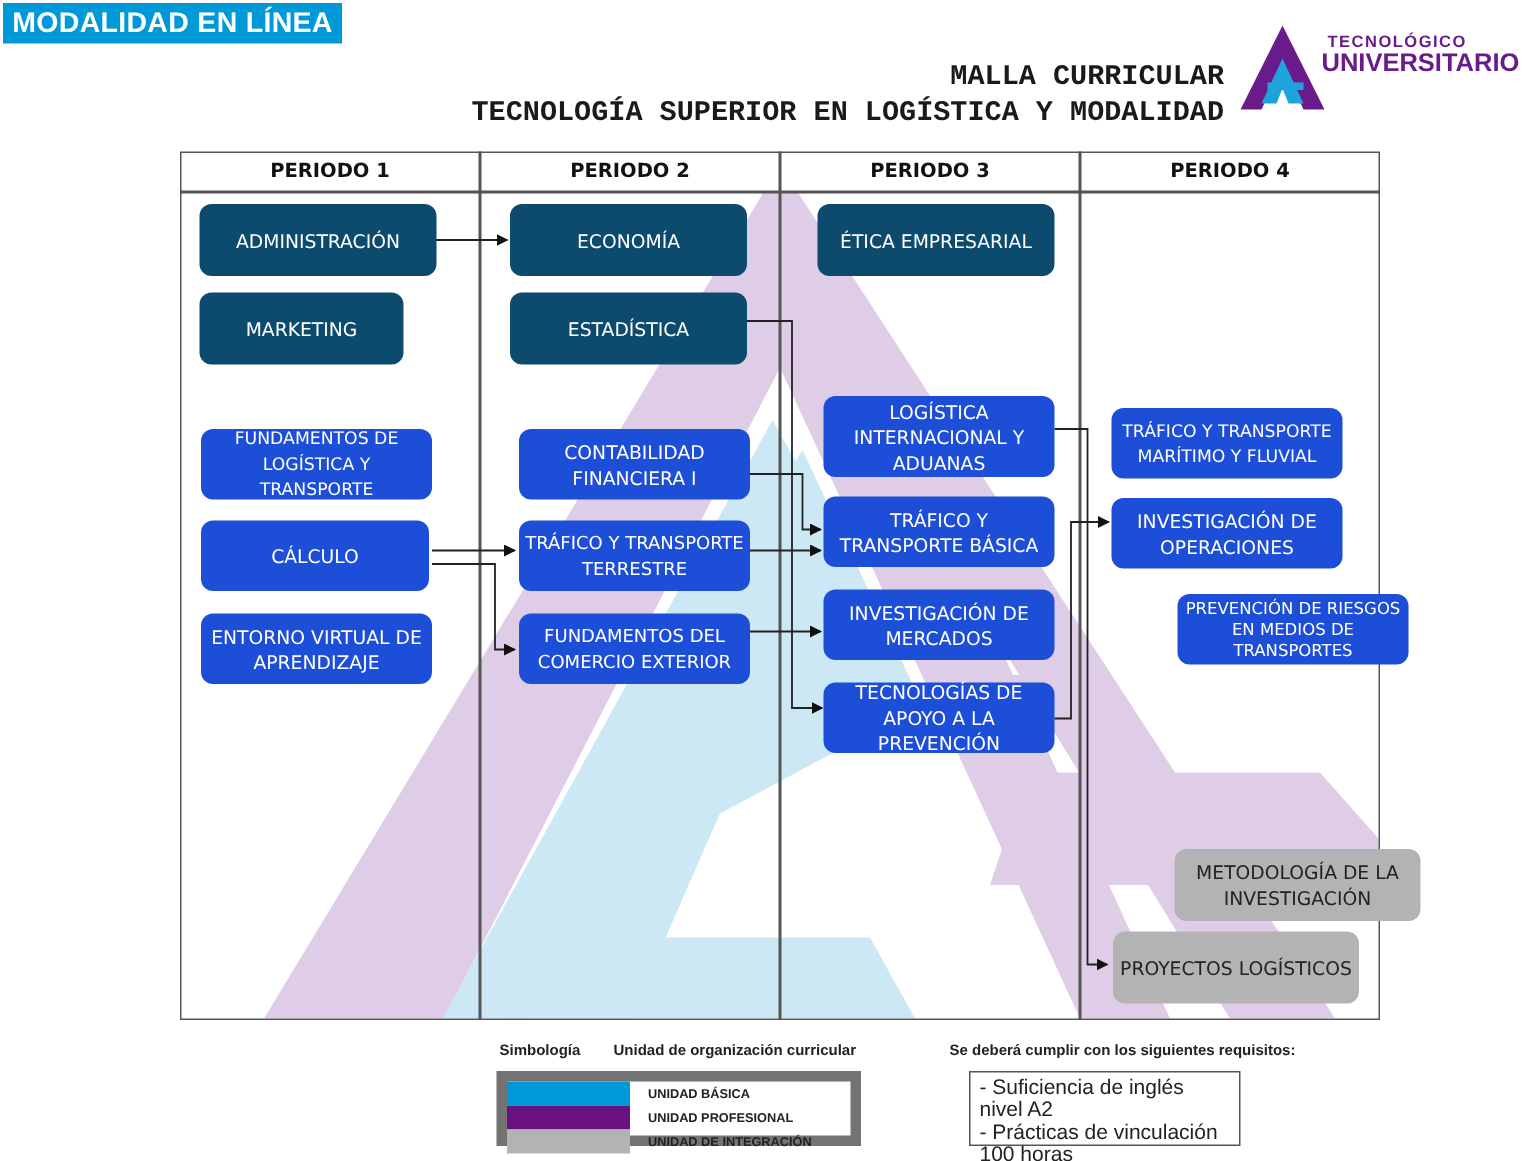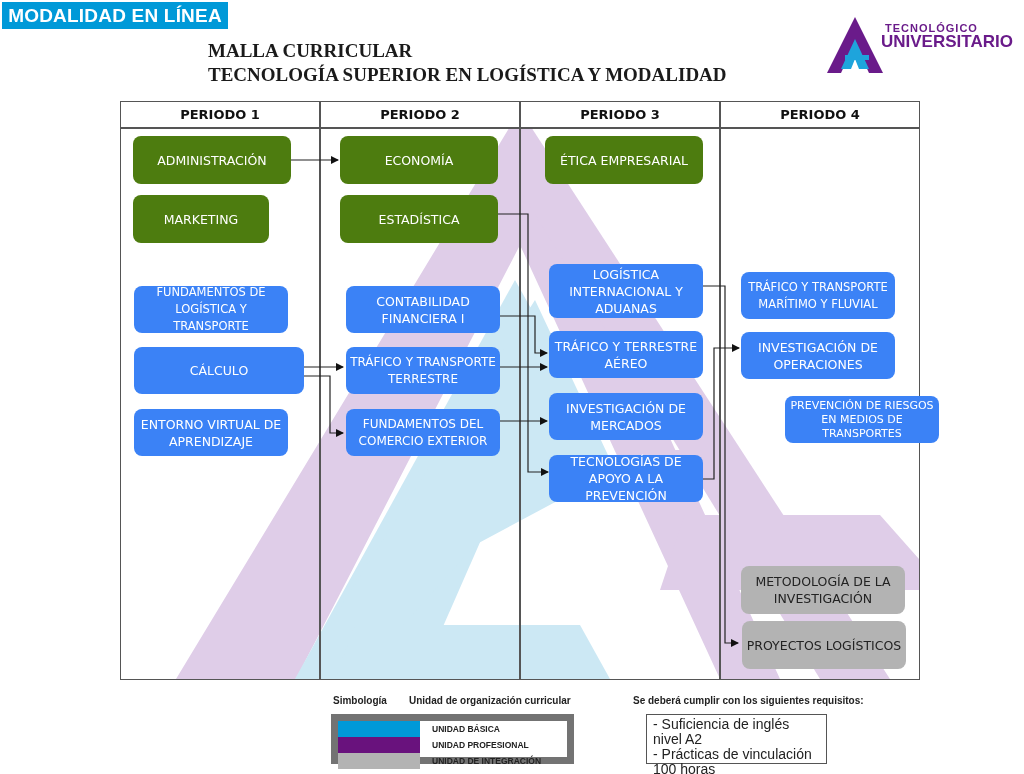--- a/index.html
+++ b/index.html
@@ -1,33 +1,33 @@
 <!DOCTYPE html>
 <html><head>
 <meta charset="utf-8">
 <style>
   html,body{margin:0;padding:0;background:#fff;}
   body{width:1024px;height:774px;position:relative;overflow:hidden;font-family:"Liberation Sans",sans-serif;}
   .modalidad{position:absolute;left:2px;top:2px;width:226px;height:27px;background:#0099d8;color:#fff;font-weight:bold;font-size:19px;line-height:27px;text-align:center;letter-spacing:0.2px;font-family:"Liberation Sans",sans-serif;}
-  .title{position:absolute;left:208px;width:620px;text-align:left;font-weight:bold;color:#1a1a1a;font-family:Liberation Serif, serif;}
+  .title{position:absolute;left:196px;width:620px;text-align:right;font-weight:bold;color:#1a1a1a;font-family:Liberation Mono, monospace;}
   .t1{top:40px;font-size:19px;}
   .t2{top:64px;font-size:19px;}
   .logo{position:absolute;left:825px;top:15px;width:200px;height:62px;}
   .logo .l1{position:absolute;left:60px;top:7px;font-size:11px;font-weight:bold;color:#6a1b8a;letter-spacing:1px;}
   .logo .l2{position:absolute;left:56px;top:17px;font-size:17px;font-weight:bold;color:#6a1b8a;}
   .logo .l3{position:absolute;left:52px;top:30px;font-size:27px;font-weight:bold;color:#6a1b8a;letter-spacing:1px;}
   .logo .l3 .g{color:#1ea4dc;}
   .frame{position:absolute;left:120px;top:101px;width:800px;height:579px;border:1.5px solid #555;box-sizing:border-box;}
   .bg{position:absolute;left:0;top:0;}
   .colhdr{position:absolute;top:101px;height:27px;width:200px;text-align:center;font-weight:bold;font-size:13px;line-height:27px;color:#111;font-family:"DejaVu Sans",sans-serif;}
   .hline{position:absolute;left:120px;top:127px;width:800px;height:1.5px;background:#555;}
   .vline{position:absolute;top:101px;width:1.5px;height:579px;background:#555;}
   .box{position:absolute;border-radius:8px;color:#fff;display:flex;align-items:center;justify-content:center;text-align:center;font-size:12.5px;line-height:17px;box-sizing:border-box;padding:0 4px;font-family:"DejaVu Sans",sans-serif;}
-  .basic{background:#4d7c0f;}
-  .prof{background:#3b82f6;}
+  .basic{background:#0c4a6e;}
+  .prof{background:#1d4ed8;}
   .integ{background:#b3b3b3;color:#222;}
   .wires{position:absolute;left:0;top:0;pointer-events:none;}
   .leg-h{position:absolute;top:695px;font-size:10px;font-weight:bold;color:#222;}
   .leg-box{position:absolute;left:331px;top:714px;width:243px;height:50px;border:7px solid #737373;box-sizing:border-box;}
   .leg-sw{position:absolute;left:0;width:82px;height:16px;}
   .leg-lbl{position:absolute;left:94px;font-size:8.5px;font-weight:bold;color:#222;line-height:16px;}
   .req-h{position:absolute;left:633px;top:695px;font-size:10px;font-weight:bold;color:#222;}
   .req-box{position:absolute;left:646px;top:714px;width:181px;height:50px;border:1px solid #555;box-sizing:border-box;padding:2px 6px;}
   .req-item{font-size:14px;font-weight:normal;color:#222;line-height:15px;}
 </style>
@@ -92,39 +92,39 @@
     <path d="M500,367 L547,367" marker-end="url(#ah)"></path>
     <path d="M500,421 L547,421" marker-end="url(#ah)"></path>
     <path d="M703,286 L725,286 L725,643 L738,643" marker-end="url(#ah)"></path>
     <path d="M703,479 L714,479 L714,348 L739,348" marker-end="url(#ah)"></path>
   </g>
 </svg>
 
 <div class="box basic" style="left:133px;top:136px;width:158px;height:48px;">ADMINISTRACIÓN</div>
 <div class="box basic" style="left:133px;top:195px;width:136px;height:48px;">MARKETING</div>
 <div class="box prof" style="left:134px;top:286px;width:154px;height:47px;font-size:11.5px;">FUNDAMENTOS DE LOGÍSTICA Y TRANSPORTE</div>
-<div class="box prof" style="left:134px;top:347px;width:170px;height:47px;">CÁLCULO</div>
+<div class="box prof" style="left:134px;top:347px;width:152px;height:47px;">CÁLCULO</div>
 <div class="box prof" style="left:134px;top:409px;width:154px;height:47px;">ENTORNO VIRTUAL DE APRENDIZAJE</div>
 
 <div class="box basic" style="left:340px;top:136px;width:158px;height:48px;">ECONOMÍA</div>
 <div class="box basic" style="left:340px;top:195px;width:158px;height:48px;">ESTADÍSTICA</div>
 <div class="box prof" style="left:346px;top:286px;width:154px;height:47px;">CONTABILIDAD FINANCIERA I</div>
 <div class="box prof" style="left:346px;top:347px;width:154px;height:47px;font-size:12px;">TRÁFICO Y TRANSPORTE TERRESTRE</div>
 <div class="box prof" style="left:346px;top:409px;width:154px;height:47px;font-size:12px;">FUNDAMENTOS DEL COMERCIO EXTERIOR</div>
 
 <div class="box basic" style="left:545px;top:136px;width:158px;height:48px;">ÉTICA EMPRESARIAL</div>
 <div class="box prof" style="left:549px;top:264px;width:154px;height:54px;">LOGÍSTICA INTERNACIONAL Y ADUANAS</div>
-<div class="box prof" style="left:549px;top:331px;width:154px;height:47px;">TRÁFICO Y TERRESTRE AÉREO</div>
+<div class="box prof" style="left:549px;top:331px;width:154px;height:47px;">TRÁFICO Y TRANSPORTE BÁSICA</div>
 <div class="box prof" style="left:549px;top:393px;width:154px;height:47px;">INVESTIGACIÓN DE MERCADOS</div>
 <div class="box prof" style="left:549px;top:455px;width:154px;height:47px;">TECNOLOGÍAS DE APOYO A LA PREVENCIÓN</div>
 
 <div class="box prof" style="left:741px;top:272px;width:154px;height:47px;font-size:11.5px;">TRÁFICO Y TRANSPORTE MARÍTIMO Y FLUVIAL</div>
 <div class="box prof" style="left:741px;top:332px;width:154px;height:47px;">INVESTIGACIÓN DE OPERACIONES</div>
 <div class="box prof" style="left:741px;top:396px;width:154px;height:47px;font-size:11px;line-height:14px;margin-left:44px;">PREVENCIÓN DE RIESGOS EN MEDIOS DE TRANSPORTES</div>
-<div class="box integ" style="left:741px;top:566px;width:164px;height:48px;">METODOLOGÍA DE LA INVESTIGACIÓN</div>
+<div class="box integ" style="left:783px;top:566px;width:164px;height:48px;">METODOLOGÍA DE LA INVESTIGACIÓN</div>
 <div class="box integ" style="left:742px;top:621px;width:164px;height:48px;">PROYECTOS LOGÍSTICOS</div>
 
 <div class="leg-h" style="left:333px">Simbología</div>
 <div class="leg-h" style="left:409px">Unidad de organización  curricular</div>
 <div class="leg-box">
   <div class="leg-sw" style="top:0;background:#0099d8"></div>
   <div class="leg-lbl" style="top:0">UNIDAD BÁSICA</div>
   <div class="leg-sw" style="top:16px;background:#69127d"></div>
   <div class="leg-lbl" style="top:16px">UNIDAD PROFESIONAL</div>
   <div class="leg-sw" style="top:32px;background:#b3b3b3"></div>

